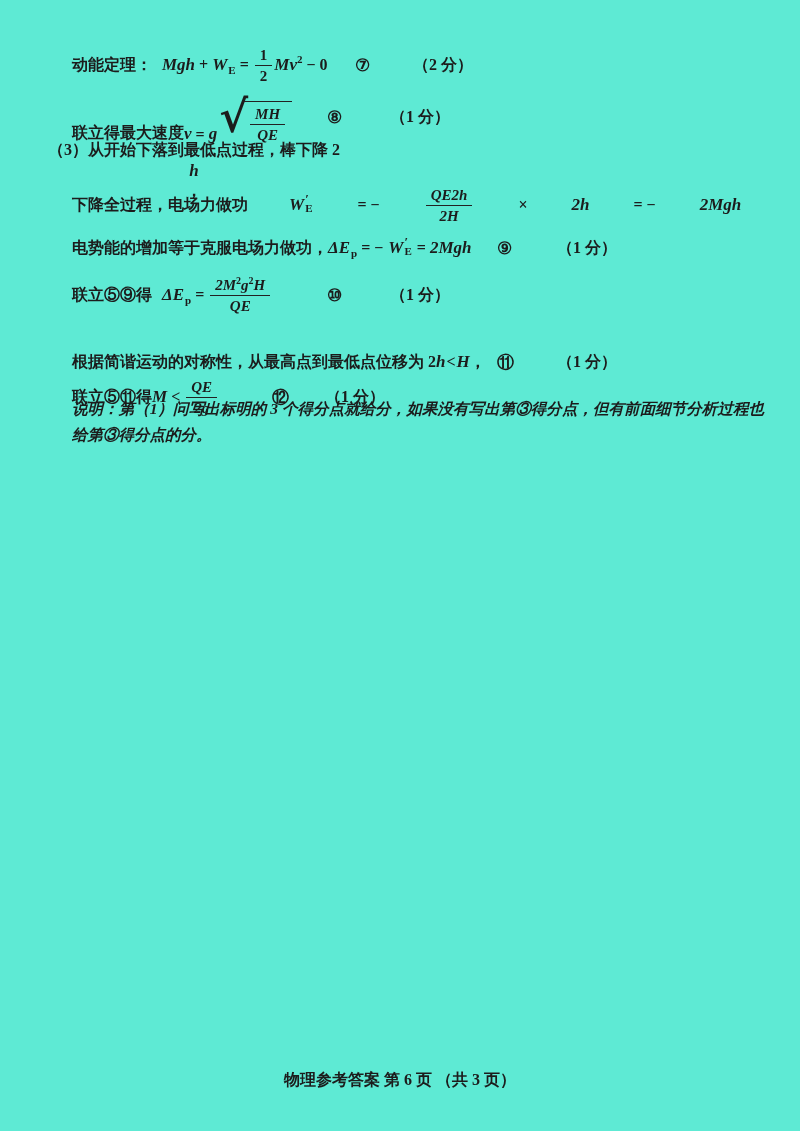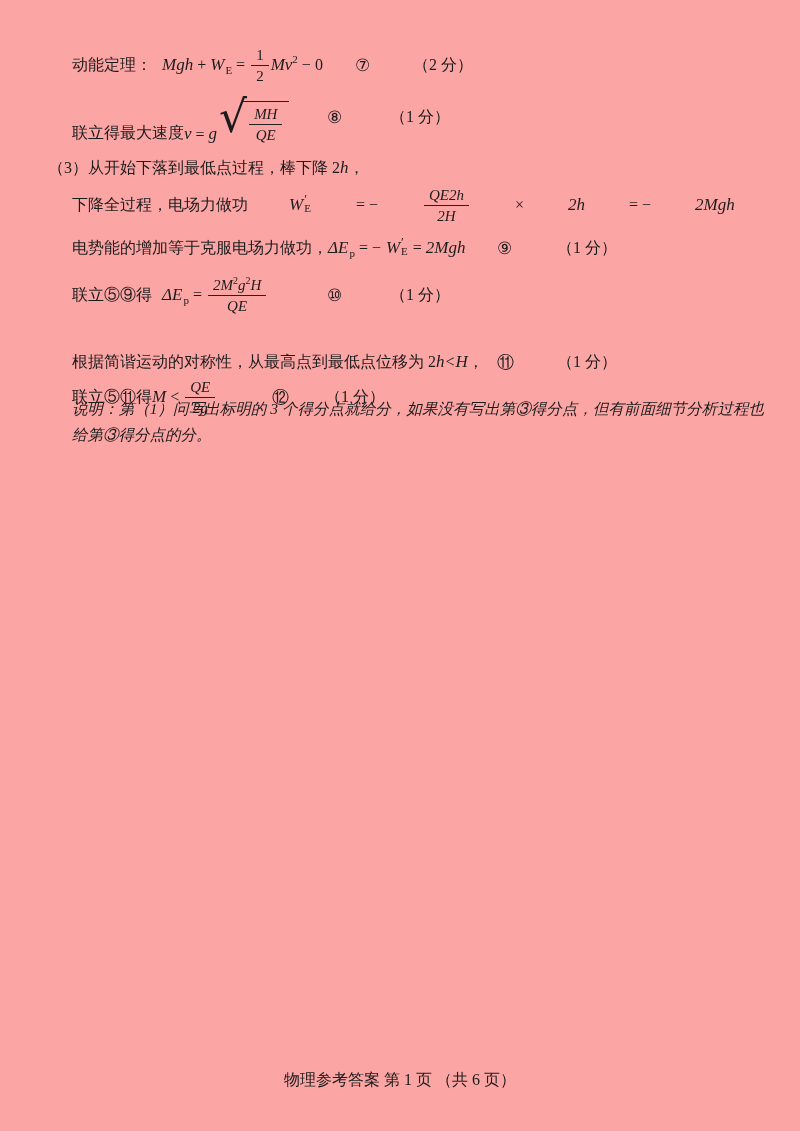--- a/index.html
+++ b/index.html
@@ -1,19 +1,20 @@
 <!DOCTYPE html>
 <html><head>
 <meta charset="utf-8">
 <style>
   html,body{margin:0;padding:0;background:#ffffff;}
   .page{
-    position:relative;width:800px;height:1131px;background:#fca5a5;
+    position:relative;width:800px;height:1131px;background:#5eead4;
     color:#1c1c1c;font-family:"Liberation Serif","DejaVu Serif",serif;
     overflow:hidden;
+    font-weight:bold;
   }
   .line{position:absolute;display:flex;align-items:center;white-space:nowrap;font-size:16px;}
   .cn{font-size:16px;}
   .label-gap{margin-right:10px;}
   .mi{font-style:italic;font-size:17px;font-family:"Liberation Serif","DejaVu Serif",serif;}
   .mo{font-style:normal;font-size:16px;padding:0 4px;}
   .mo.tight{padding:0 1px;}
   .sb{font-size:11px;font-style:normal;position:relative;top:5px;margin-left:1px;}
   .sp{font-size:11px;font-style:normal;position:relative;top:-6px;}
   
@@ -77,21 +78,21 @@
         <span class="frac">
           <span class="top">MH</span>
           <span class="bot">QE</span>
         </span>
       </span>
     </span>
     <span class="tag" style="left:255px;">⑧</span>
     <span class="score" style="left:318px;">（1 分）</span>
   </div>
 
-  <div class="line" style="left:48px;top:157px;height:22px;">
+  <div class="line" style="left:48px;top:140px;height:22px;flex-direction:column;">
     <span class="cn">（3）从开始下落到最低点过程，棒下降 2</span>
     <span class="mi">h</span>
     <span class="cn">，</span>
   </div>
 
   <div class="line" style="left:72px;top:181px;height:48px;gap:40px;">
     <span class="cn">下降全过程，电场力做功</span>
     <span class="wst">
       <span class="wbase">W</span>
       <span class="wcol">
@@ -164,15 +165,15 @@
     <span class="frac">
       <span class="top">QE</span>
       <span class="bot">2g</span>
     </span>
     <span class="tag" style="left:200px;">⑫</span>
     <span class="score" style="left:253px;">（1 分）</span>
   </div>
 
   <div class="note">说明：第（1）问写出标明的 3 个得分点就给分，如果没有写出第③得分点，但有前面细节分析过程也给第③得分点的分。</div>
 
-  <div class="footer">物理参考答案 第 1 页 （共 6 页）</div>
+  <div class="footer">物理参考答案 第 6 页 （共 3 页）</div>
 
 </div>
 
 </body></html>

